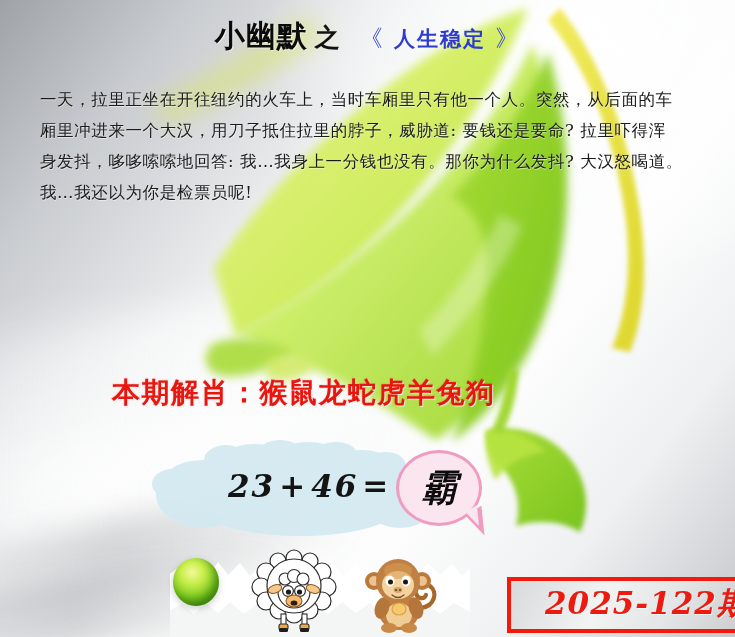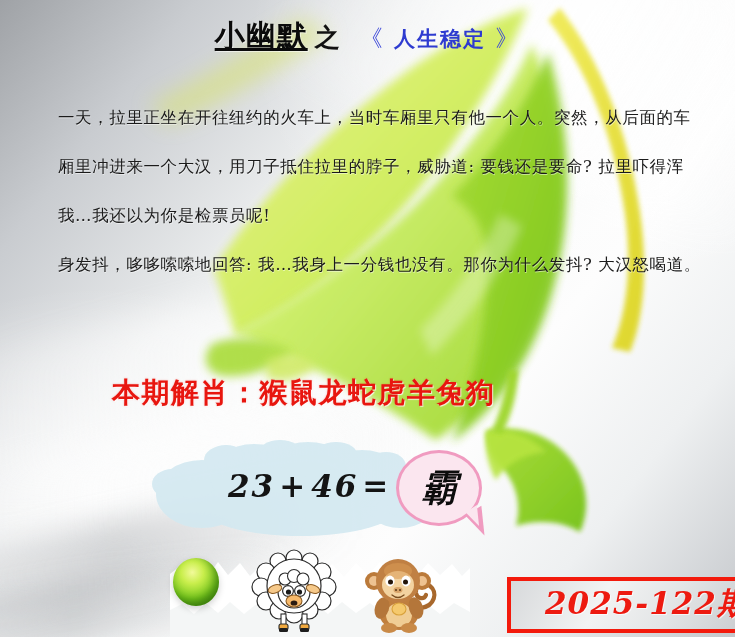--- a/index.html
+++ b/index.html
@@ -52,21 +52,20 @@
     white-space: nowrap;
     z-index: 6;
   }
   .title-main {
     font-size: 30px;
     font-weight: bold;
     color: #0b0b0b;
     letter-spacing: 1px;
     font-family: "DejaVu Sans", "Liberation Sans", sans-serif;
     text-shadow: 1px 1px 0 rgba(255,255,255,0.55);
-    text-decoration: underline;
   }
   .title-zhi {
     font-size: 25px;
     font-weight: bold;
     color: #111;
     margin-left: 7px;
     font-family: "DejaVu Serif", "Liberation Serif", serif;
   }
   .title-sub {
     font-size: 21px;
@@ -85,21 +84,21 @@
     left: 40px;
     width: 660px;
     z-index: 6;
     color: #1b1b1b;
     font-size: 16.5px;
     line-height: 31px;
     letter-spacing: 0.6px;
     font-family: "DejaVu Serif", "Liberation Serif", serif;
     text-shadow: 0.5px 0.5px 0 rgba(255,255,255,0.5);
   }
-  .story p { margin: 18px; white-space: nowrap; }
+  .story p { margin: 0; white-space: nowrap; }
 
   
   .forecast {
     position: absolute;
     top: 374px;
     left: 112px;
     z-index: 7;
     font-size: 28px;
     font-weight: bold;
     color: #e8160f;
@@ -406,22 +405,22 @@
     <ellipse cx="41" cy="57" rx="7" ry="6" fill="#f5c96d" stroke="#d9a23c" stroke-width="1.1"></ellipse>
   </svg>
 
   <div class="title-row">
     <span class="title-main">小幽默</span><span class="title-zhi">之</span><span class="title-sub"><span class="brk">《</span> <span>人生稳定</span> <span class="brk">》</span></span>
   </div>
 
   <div class="story">
     <p>一天，拉里正坐在开往纽约的火车上，当时车厢里只有他一个人。突然，从后面的车</p>
     <p>厢里冲进来一个大汉，用刀子抵住拉里的脖子，威胁道: 要钱还是要命? 拉里吓得浑</p>
+    <p>身发抖，哆哆嗦嗦地回答: 我…我身上一分钱也没有。那你为什么发抖? 大汉怒喝道。</p>
     <p>我…我还以为你是检票员呢!</p>
-    <p>身发抖，哆哆嗦嗦地回答: 我…我身上一分钱也没有。那你为什么发抖? 大汉怒喝道。</p>
   </div>
 
   <div class="forecast">本期解肖：猴鼠龙蛇虎羊兔狗</div>
 
   <div class="equation">
     <span>23</span><span class="op">+</span><span>46</span><span class="op">=</span>
   </div>
 
   <div class="bubble-wrap">
     <div class="bubble-tail"></div>

